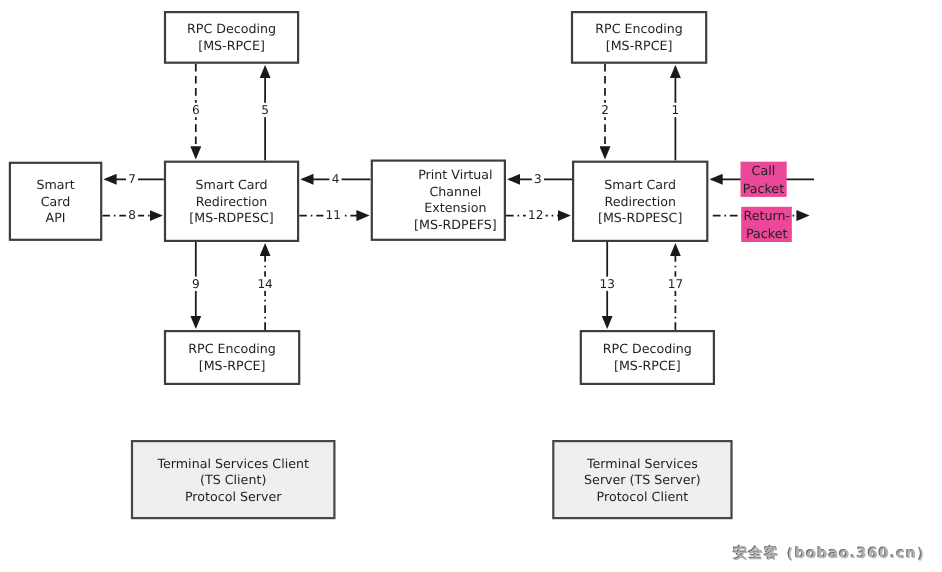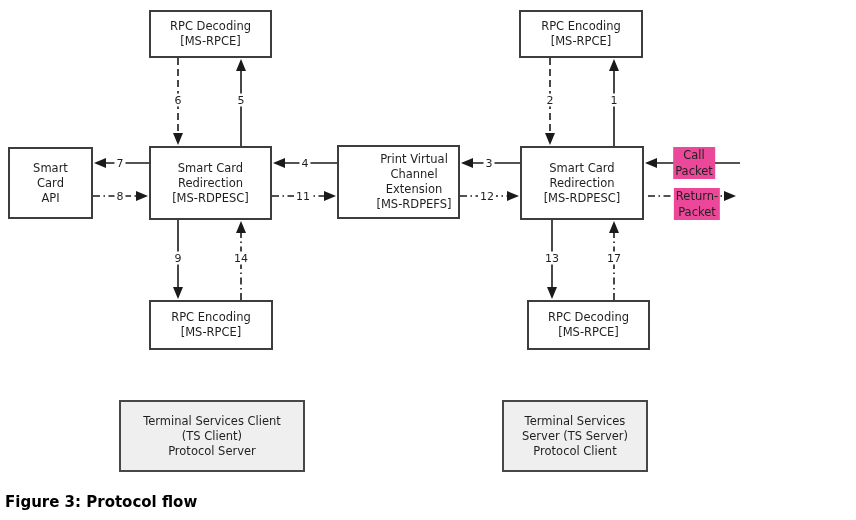--- a/index.html
+++ b/index.html
@@ -66,21 +66,21 @@
       <div class="box " style="left: 520px; top: 146px; width: 124px; height: 74px;">Smart Card
 Redirection
 [MS-RDPESC]</div>
       <div class="box " style="left: 149px; top: 300px; width: 124px; height: 50px;">RPC Encoding
 [MS-RPCE]</div>
       <div class="box " style="left: 527px; top: 300px; width: 123px; height: 50px;">RPC Decoding
 [MS-RPCE]</div>
       <div class="box gray" style="left: 119px; top: 400px; width: 186px; height: 72px;">Terminal Services Client
 (TS Client)
 Protocol Server</div>
-      <div class="box gray" style="left: 502px; top: 400px; width: 146px; height: 72px;">Terminal Services
+      <div class="box gray" style="left: 502px; top: 400px; width: 164px; height: 72px;">Terminal Services
 Server (TS Server)
 Protocol Client</div>
     </div>
   <div id="labels-layer">
       <div class="num" style="left: 178px; top: 100px;">6</div>
       <div class="num" style="left: 241px; top: 100px;">5</div>
       <div class="num" style="left: 550px; top: 100px;">2</div>
       <div class="num" style="left: 614px; top: 100px;">1</div>
       <div class="num" style="left: 120px; top: 163px;">7</div>
       <div class="num" style="left: 120px; top: 196px;">8</div>
@@ -90,14 +90,14 @@
       <div class="num" style="left: 487px; top: 196px;">12</div>
       <div class="num" style="left: 178px; top: 258px;">9</div>
       <div class="num" style="left: 241px; top: 258px;">14</div>
       <div class="num" style="left: 552px; top: 258px;">13</div>
       <div class="num" style="left: 614px; top: 258px;">17</div>
       <div class="edge-label" style="left: 694px; top: 163px;">Call
 Packet</div>
       <div class="edge-label" style="left: 697px; top: 204px;">Return-
 Packet</div>
     </div>
-  <div id="caption">Figure 3: Protocol flow</div>
+  <div id="watermark">安全客（bobao.360.cn）</div>
 </div>
 
 </body></html>

